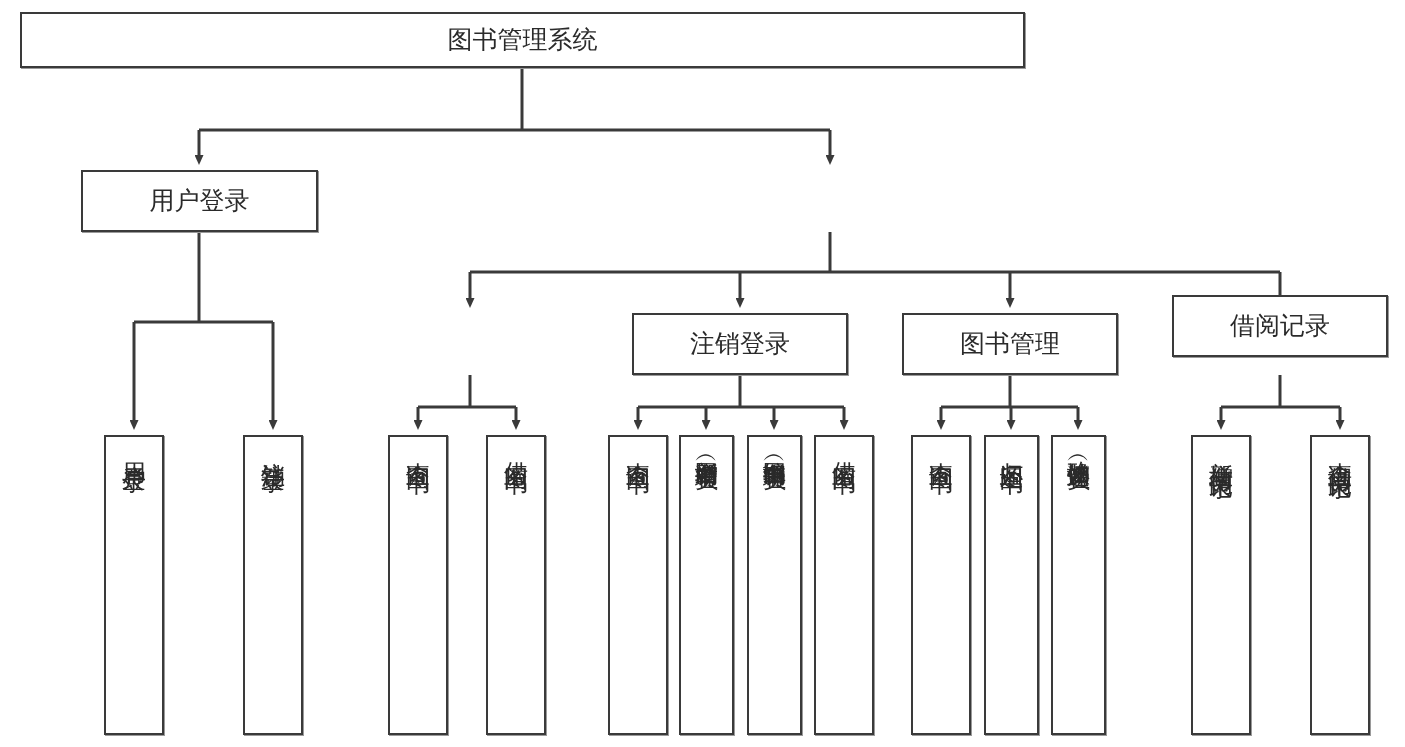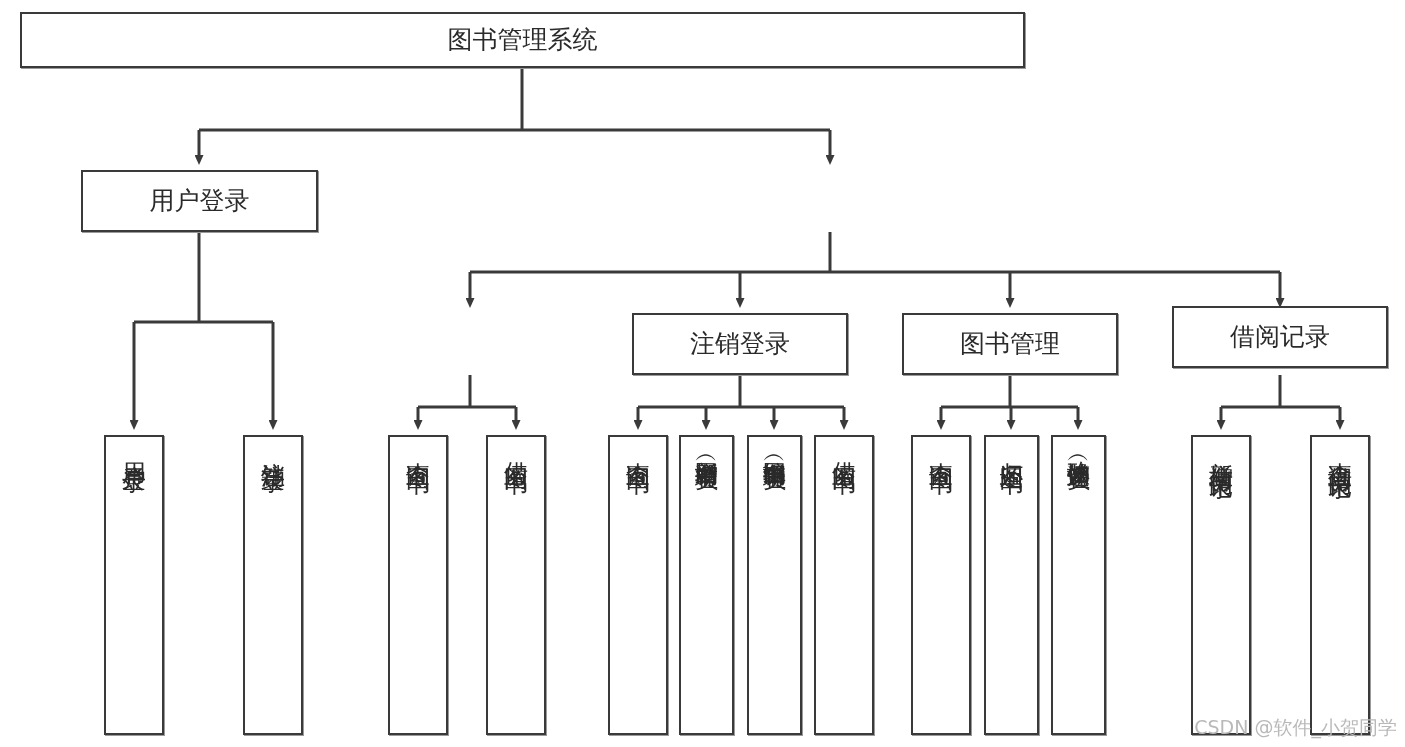--- a/index.html
+++ b/index.html
@@ -130,21 +130,21 @@
   <div class="node horizontal" style="left:81px; top:170px; width:237px; height:62px;">
     <span class="label">用户登录</span>
   </div>
 
   <div class="node horizontal" style="left:632px; top:313px; width:216px; height:62px;">
     <span class="label">注销登录</span>
   </div>
   <div class="node horizontal" style="left:902px; top:313px; width:216px; height:62px;">
     <span class="label">图书管理</span>
   </div>
-  <div class="node horizontal" style="left:1172px; top:306px; width:216px; height:62px;">
+  <div class="node horizontal" style="left:1172px; top:295px; width:216px; height:62px;">
     <span class="label">借阅记录</span>
   </div>
 
   <div class="node vertical" style="left:104px; top:435px; width:60px; height:300px;">
     <span class="label">用户登录</span>
   </div>
   <div class="node vertical" style="left:243px; top:435px; width:60px; height:300px;">
     <span class="label">注销登录</span>
   </div>
   <div class="node vertical" style="left:388px; top:435px; width:60px; height:300px;">
@@ -174,14 +174,13 @@
   <div class="node vertical tall-text" style="left:1051px; top:435px; width:55px; height:300px;">
     <span class="label">确认归还（管理员）</span>
   </div>
   <div class="node vertical" style="left:1191px; top:435px; width:60px; height:300px;">
     <span class="label">新增借阅记录</span>
   </div>
   <div class="node vertical" style="left:1310px; top:435px; width:60px; height:300px;">
     <span class="label">查询借阅记录</span>
   </div>
 
-  <div id="watermark">CSDN @软件_小贺同学</div>
 </div>
 
 </body></html>

